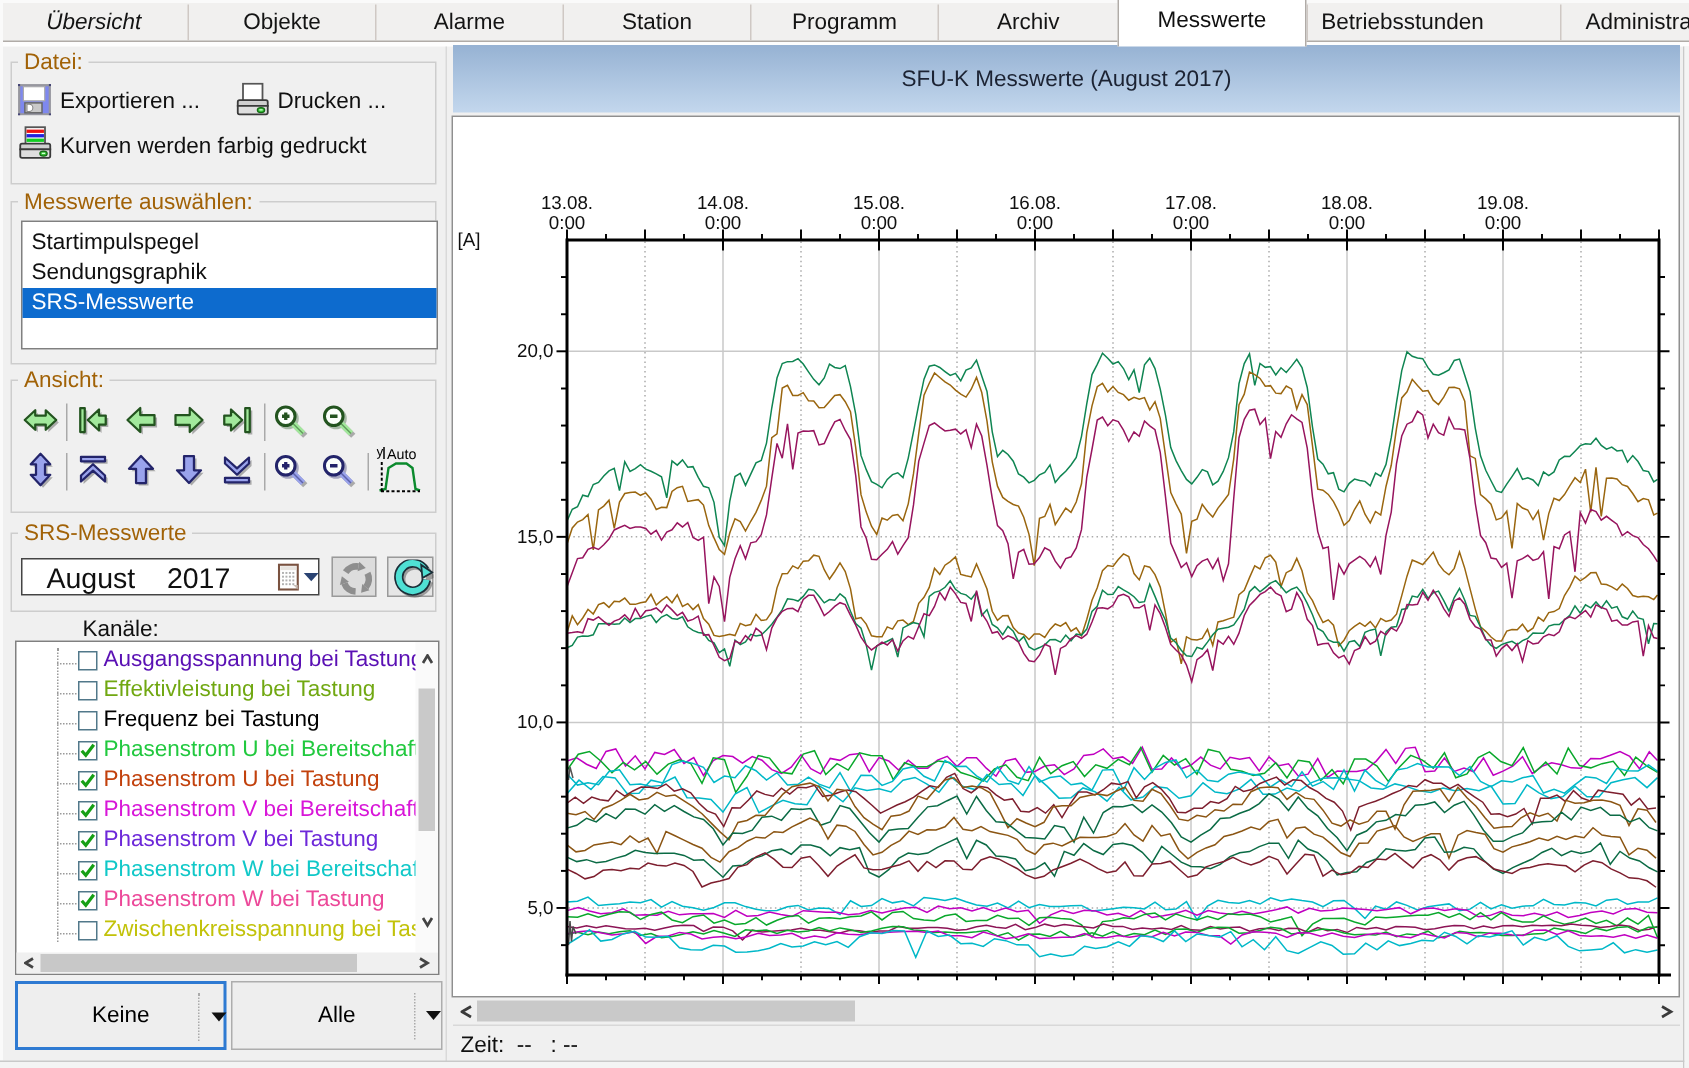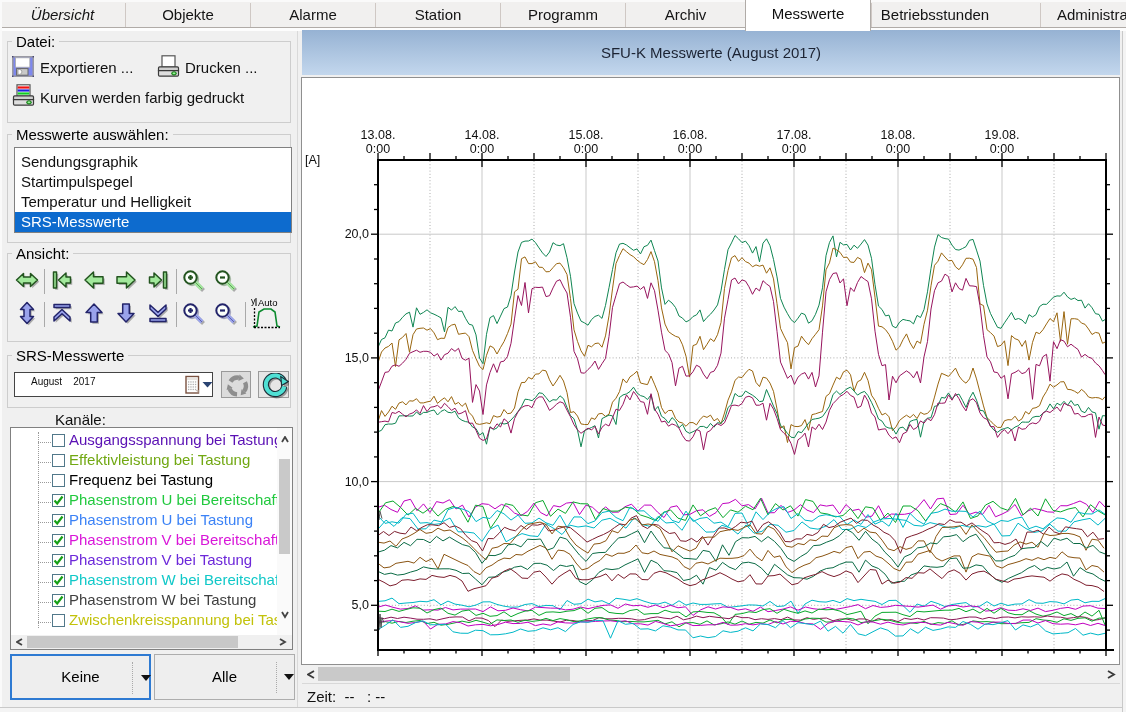--- a/index.html
+++ b/index.html
@@ -5,21 +5,21 @@
 * { margin:0; padding:0; box-sizing:border-box; }
 html,body { width:1126px; height:712px; overflow:hidden; }
 body { font-family:"Liberation Sans", sans-serif; background:#f0f0f0; position:relative; font-size:15px; color:#101010; }
 .abs { position:absolute; }
 .tabbar { left:0; top:0; width:1126px; height:28px; background:#f1f0ef; border-bottom:1px solid #b0aba7; }
 .tab { position:absolute; top:3px; height:24px; line-height:23px; text-align:center; font-size:15px; color:#141414; border-left:1px solid #cfc8c4; }
 .tab.first { border-left:none;font-style:italic; }
 .tabactive { position:absolute; top:0; height:31px; line-height:27px; text-align:center; font-size:15px; background:#fff; border-left:1px solid #b0aba7; border-right:1px solid #b0aba7; z-index:5; }
 .understrip { left:0; top:28px; width:1126px; height:3px; background:#fdfdfd; }
 .groupbox { position:absolute; border:1px solid #cdcdcd; }
-.grouplabel { position:absolute; top:-9px; left:4px; background:#f0f0f0; padding:0 4px; font-size:15px; color:#000000; white-space:nowrap; }
+.grouplabel { position:absolute; top:-9px; left:4px; background:#f0f0f0; padding:0 4px; font-size:15px; color:#a16207; white-space:nowrap; }
 .lbl { position:absolute; font-size:15px; white-space:nowrap; color:#101010; }
 .listbox { position:absolute; background:#fff; border:1px solid #808080; }
 .sel { background:#0d6bce; color:#fff; }
 .vline { position:absolute; width:1px; background:#a9a9a9; }
 .treetxt { position:absolute; font-size:15px; white-space:nowrap; }
 .cb { position:absolute; width:13px; height:13px; background:#fff; border:1px solid #51788a; }
 .dotv { position:absolute; width:0; border-left:1px dotted #9a9a9a; }
 .doth { position:absolute; height:0; border-top:1px dotted #9a9a9a; }
 .btn { position:absolute; background:#eee; text-align:center; font-size:15px; color:#000; }
 </style>
@@ -70,23 +70,22 @@
     <ellipse cx="17" cy="18.4" rx="2.4" ry="1.7" fill="#37c437" stroke="#156a15" stroke-width="0.9"></ellipse>
     <line x1="15.9" y1="18.2" x2="18.1" y2="18.2" stroke="#d8ffd8" stroke-width="0.9"></line>
   </svg>
 <div class="lbl" style="left:40px;top:89px;">Kurven werden farbig gedruckt</div>
 
 <div class="groupbox" style="left:7px;top:134px;width:284px;height:109px;">
   <div class="grouplabel">Messwerte auswählen:</div>
 </div>
 <div class="listbox" style="left:14px;top:147px;width:278px;height:86px;">
   <div style="padding:4px 0 0 6px;line-height:20px;font-size:15px;">
+    <div>Startimpulspegel</div>
     <div>Sendungsgraphik</div>
-    <div>Startimpulspegel</div>
-    <div>Temperatur und Helligkeit</div>
     <div class="sel" style="margin-left:-6px;padding-left:6px;">SRS-Messwerte</div>
   </div>
 </div>
 
 <div class="groupbox" style="left:7px;top:253px;width:284px;height:89px;">
   <div class="grouplabel">Ansicht:</div>
 </div>
 <svg class="abs" style="left:15px;top:268px;" width="26" height="26" viewBox="0 0 26 26">
     <path d="M1.5 12 L8.5 5.5 L8.5 9 L15.5 9 L15.5 5.5 L22.5 12 L15.5 18.5 L15.5 15 L8.5 15 L8.5 18.5 Z" transform="translate(1.7,1.7)" fill="rgba(100,100,100,0.5)"></path>
     <path d="M1.5 12 L8.5 5.5 L8.5 9 L15.5 9 L15.5 5.5 L22.5 12 L15.5 18.5 L15.5 15 L8.5 15 L8.5 18.5 Z" fill="#a2e99c" stroke="#23541f" stroke-width="1.5" stroke-linejoin="round"></path>
@@ -172,21 +171,21 @@
     <text x="7" y="10" font-size="9.5" font-family="Liberation Sans" fill="#000">Auto</text>
     <polyline points="2,31 6,30 8,16 13,13 20,13 24,16 26,30 29,31" fill="none" stroke="#0b8a2d" stroke-width="1.6"></polyline>
     <line x1="3" y1="31.5" x2="29" y2="31.5" stroke="#000" stroke-width="1.3" stroke-dasharray="2,1.5"></line>
     <line x1="3.5" y1="12" x2="3.5" y2="32" stroke="#000" stroke-width="1.3" stroke-dasharray="2,1.5"></line>
   </svg>
 
 <div class="groupbox" style="left:7px;top:355px;width:284px;height:53px;">
   <div class="grouplabel">SRS-Messwerte</div>
 </div>
 <div class="abs" style="left:14px;top:372px;width:199px;height:25px;background:#fff;border:1px solid #444;">
-  <span style="position:absolute;left:16px;top:3px;font-size:10px;">August&nbsp;&nbsp;&nbsp;&nbsp;2017</span>
+  <span style="position:absolute;left:16px;top:3px;font-size:19px;">August&nbsp;&nbsp;&nbsp;&nbsp;2017</span>
   <svg class="abs" style="left:170px;top:2px;" width="38" height="20" viewBox="0 0 38 20">
       <rect x="1" y="1.5" width="12.5" height="16.5" fill="#fff" stroke="#7a5240" stroke-width="1.4"></rect>
       <rect x="2" y="2.5" width="10.5" height="2.6" fill="#e8e4e0"></rect>
       <rect x="3.0" y="6.3" width="1.3" height="1.3" fill="#b0b0b0"></rect>
       <rect x="5.3" y="6.3" width="1.3" height="1.3" fill="#b0b0b0"></rect>
       <rect x="7.6" y="6.3" width="1.3" height="1.3" fill="#b0b0b0"></rect>
       <rect x="9.899999999999999" y="6.3" width="1.3" height="1.3" fill="#b0b0b0"></rect>
       <rect x="3.0" y="8.8" width="1.3" height="1.3" fill="#b0b0b0"></rect>
       <rect x="5.3" y="8.8" width="1.3" height="1.3" fill="#b0b0b0"></rect>
       <rect x="7.6" y="8.8" width="1.3" height="1.3" fill="#b0b0b0"></rect>
@@ -248,21 +247,21 @@
 <div class="cb" style="left:41px;top:66px;"></div>
 <svg class="abs" style="left:41px;top:66.0px" width="13" height="13" viewBox="0 0 13 13">
       <polyline points="2.5,6.5 5.2,9.5 10.5,2.5" fill="none" stroke="#17a017" stroke-width="2.2"></polyline>
     </svg>
 <div class="treetxt" style="left:58px;top:63px;color:#21c93e;">Phasenstrom U bei Bereitschaft</div>
 <div class="doth" style="left:27px;top:94px;width:13px;"></div>
 <div class="cb" style="left:41px;top:86px;"></div>
 <svg class="abs" style="left:41px;top:86.0px" width="13" height="13" viewBox="0 0 13 13">
       <polyline points="2.5,6.5 5.2,9.5 10.5,2.5" fill="none" stroke="#17a017" stroke-width="2.2"></polyline>
     </svg>
-<div class="treetxt" style="left:58px;top:83px;color:#3b82f6;">Phasenstrom U bei Tastung</div>
+<div class="treetxt" style="left:58px;top:83px;color:#c2410c;">Phasenstrom U bei Tastung</div>
 <div class="doth" style="left:27px;top:114px;width:13px;"></div>
 <div class="cb" style="left:41px;top:106px;"></div>
 <svg class="abs" style="left:41px;top:106.0px" width="13" height="13" viewBox="0 0 13 13">
       <polyline points="2.5,6.5 5.2,9.5 10.5,2.5" fill="none" stroke="#17a017" stroke-width="2.2"></polyline>
     </svg>
 <div class="treetxt" style="left:58px;top:103px;color:#d816d8;">Phasenstrom V bei Bereitschaft</div>
 <div class="doth" style="left:27px;top:134px;width:13px;"></div>
 <div class="cb" style="left:41px;top:126px;"></div>
 <svg class="abs" style="left:41px;top:126.0px" width="13" height="13" viewBox="0 0 13 13">
       <polyline points="2.5,6.5 5.2,9.5 10.5,2.5" fill="none" stroke="#17a017" stroke-width="2.2"></polyline>
@@ -272,21 +271,21 @@
 <div class="cb" style="left:41px;top:146px;"></div>
 <svg class="abs" style="left:41px;top:146.0px" width="13" height="13" viewBox="0 0 13 13">
       <polyline points="2.5,6.5 5.2,9.5 10.5,2.5" fill="none" stroke="#17a017" stroke-width="2.2"></polyline>
     </svg>
 <div class="treetxt" style="left:58px;top:143px;color:#10c8c8;">Phasenstrom W bei Bereitschaft</div>
 <div class="doth" style="left:27px;top:174px;width:13px;"></div>
 <div class="cb" style="left:41px;top:166px;"></div>
 <svg class="abs" style="left:41px;top:166.0px" width="13" height="13" viewBox="0 0 13 13">
       <polyline points="2.5,6.5 5.2,9.5 10.5,2.5" fill="none" stroke="#17a017" stroke-width="2.2"></polyline>
     </svg>
-<div class="treetxt" style="left:58px;top:163px;color:#404040;">Phasenstrom W bei Tastung</div>
+<div class="treetxt" style="left:58px;top:163px;color:#ec4899;">Phasenstrom W bei Tastung</div>
 <div class="doth" style="left:27px;top:194px;width:13px;"></div>
 <div class="cb" style="left:41px;top:186px;"></div>
 <div class="treetxt" style="left:58px;top:183px;color:#c2c20a;">Zwischenkreisspannung bei Tast</div>
 
   <div class="abs" style="left:266px;top:0;width:15px;height:207px;background:#fafafa;">
     <svg class="abs" style="left:4px;top:8px" width="8" height="8" viewBox="0 0 8 8">
         <polyline points="1,6 4.0,1 7,6" fill="none" stroke="#444" stroke-width="1.8"></polyline>
       </svg>
       <svg class="abs" style="left:4px;top:183px" width="8" height="8" viewBox="0 0 8 8">
         <polyline points="1,1 4.0,6 7,1" fill="none" stroke="#444" stroke-width="1.8"></polyline>

